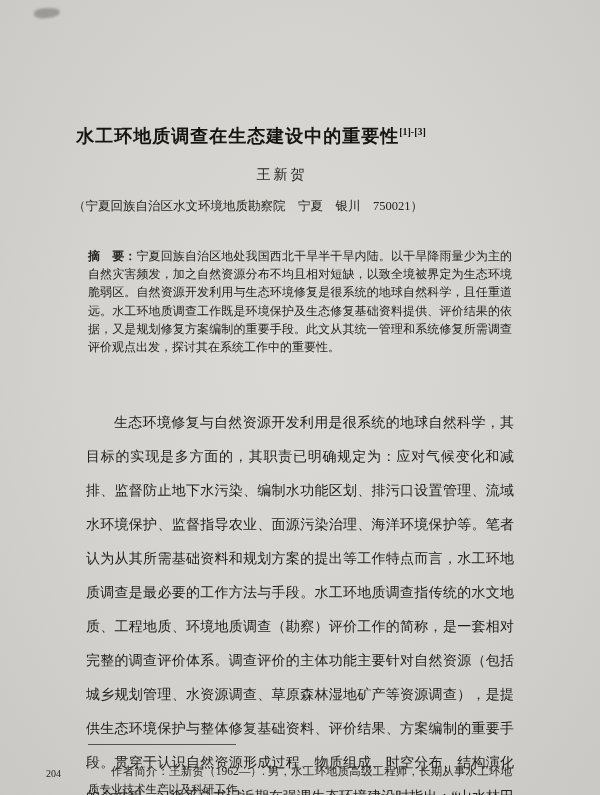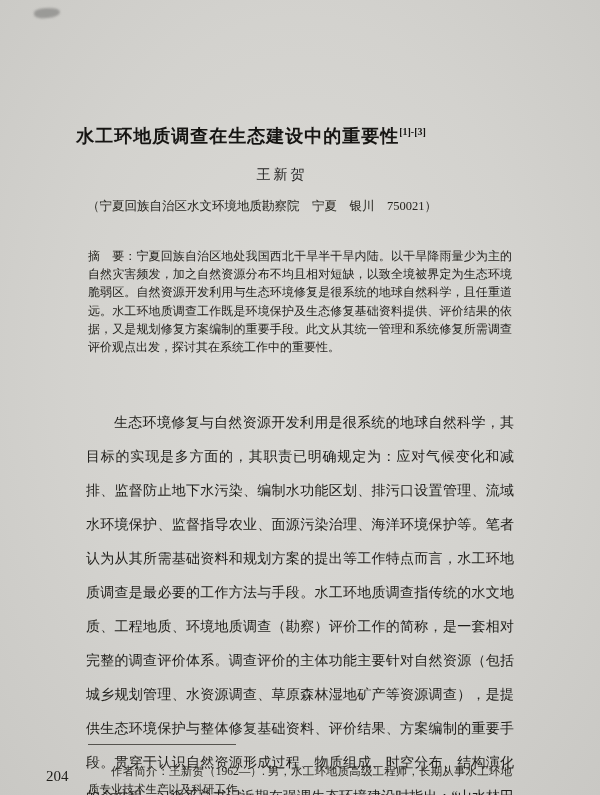--- a/index.html
+++ b/index.html
@@ -50,39 +50,39 @@
     left: 0;
     top: 166px;
     width: 564px;
     text-align: center;
     font-size: 14px;
     letter-spacing: 3px;
     color: #222;
   }
   .doc-affiliation {
     position: absolute;
-    left: 14px;
+    left: 0;
     top: 198px;
     width: 496px;
     text-align: center;
     font-size: 12.5px;
     color: #26251f;
   }
   .abstract-block {
     position: absolute;
     left: 88px;
     top: 235px;
     width: 424px;
     font-size: 12px;
     line-height: 18.2px;
     text-align: justify;
     word-break: break-all;
     color: #24231f;
   }
-  .abstract-label, .keywords-label { font-weight: normal; }
+  .abstract-label, .keywords-label { font-weight: bold; }
   .keywords-line {
     position: absolute;
     left: 88px;
     top: 361px;
     width: 424px;
     font-size: 12px;
     color: #24231f;
   }
   .body-paragraph {
     position: absolute;
@@ -113,21 +113,21 @@
     line-height: 18px;
     text-align: justify;
     word-break: break-all;
     text-indent: 2em;
     color: #26251f;
   }
   .page-number {
     position: absolute;
     left: 46px;
     top: 768px;
-    font-size: 15px;
+    font-size: 10px;
     color: #201f1b;
   }
 </style>
 </head>
 <body>
 
 <div class="scan-page">
   <div class="scan-artifact"></div>
 
   <h1 class="doc-title"><span>水工环地质调查在生态建设中的重要性</span><sup>[1]-[3]</sup></h1>

